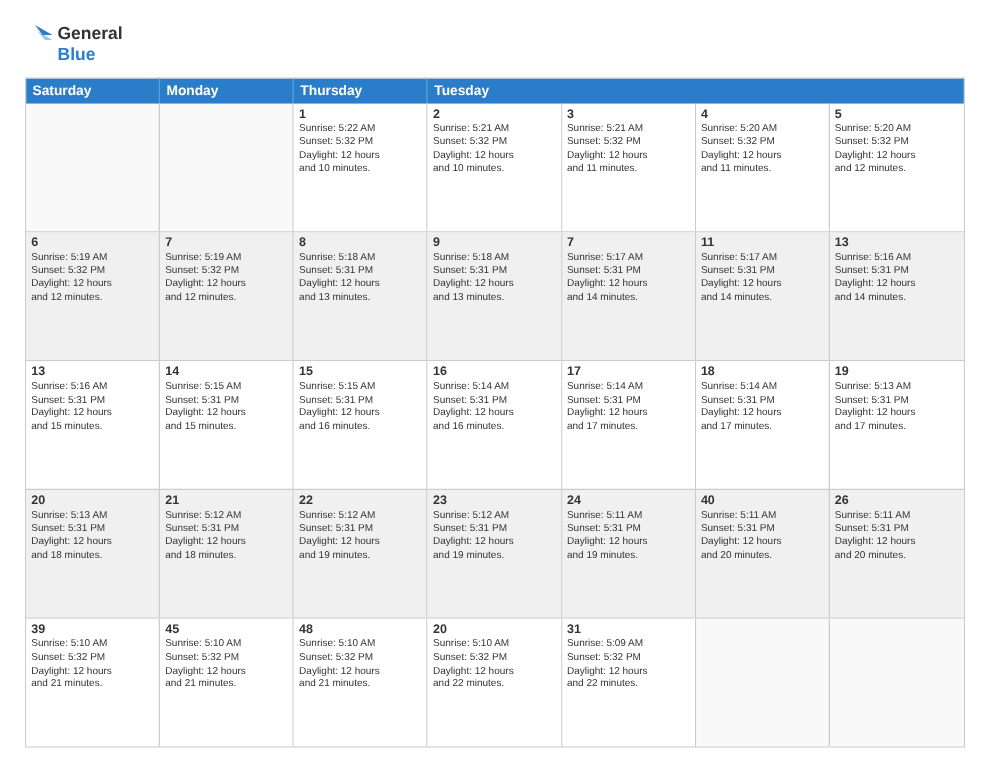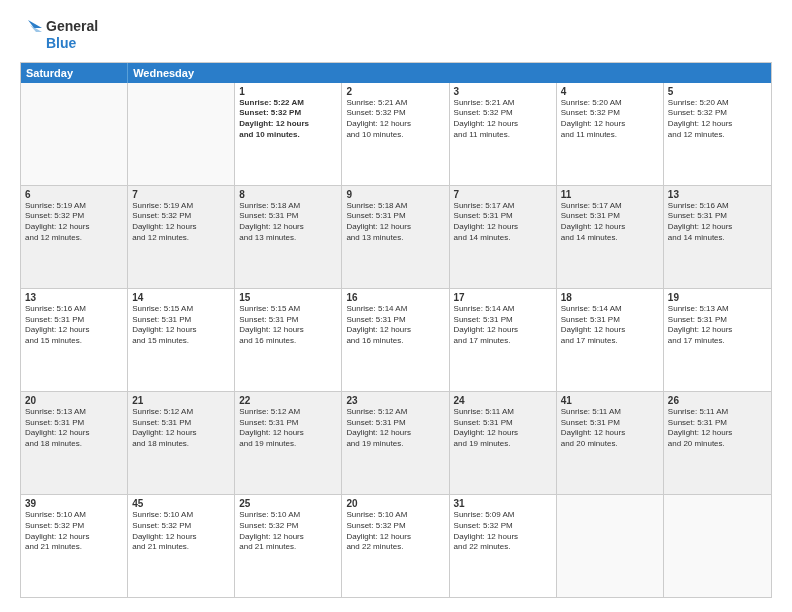--- a/index.html
+++ b/index.html
@@ -116,29 +116,31 @@
 </div>
     <div class="title-block">
       <div class="month-title"></div>
       <div class="location"></div>
     </div>
   </div>
 
   <div class="calendar">
     <div class="cal-header-row">
     <div class="cal-header-cell">Saturday</div>
-        <div class="cal-header-cell">Wednesday</div>
+        <div class="cal-header-cell">Monday</div>
+        <div class="cal-header-cell">Thursday</div>
+        <div class="cal-header-cell">Tuesday</div>
       </div>
     <div class="cal-body">
     <div class="cal-row">
           <div class="cal-cell empty"></div>
           <div class="cal-cell empty"></div>
           <div class="cal-cell">
             <span class="day-num">1</span>
-            <div class="cell-text" style="white-space: pre-line; font-weight: bold;">Sunrise: 5:22 AM
+            <div class="cell-text" style="white-space: pre-line;">Sunrise: 5:22 AM
 Sunset: 5:32 PM
 Daylight: 12 hours
 and 10 minutes.</div>
           </div>
           <div class="cal-cell">
             <span class="day-num">2</span>
             <div class="cell-text" style="white-space: pre-line;">Sunrise: 5:21 AM
 Sunset: 5:32 PM
 Daylight: 12 hours
 and 10 minutes.</div>
@@ -297,21 +299,21 @@
 and 19 minutes.</div>
           </div>
           <div class="cal-cell shaded">
             <span class="day-num">24</span>
             <div class="cell-text" style="white-space: pre-line;">Sunrise: 5:11 AM
 Sunset: 5:31 PM
 Daylight: 12 hours
 and 19 minutes.</div>
           </div>
           <div class="cal-cell shaded">
-            <span class="day-num">41</span>
+            <span class="day-num">40</span>
             <div class="cell-text" style="white-space: pre-line;">Sunrise: 5:11 AM
 Sunset: 5:31 PM
 Daylight: 12 hours
 and 20 minutes.</div>
           </div>
           <div class="cal-cell shaded">
             <span class="day-num">26</span>
             <div class="cell-text" style="white-space: pre-line;">Sunrise: 5:11 AM
 Sunset: 5:31 PM
 Daylight: 12 hours
@@ -327,21 +329,21 @@
 and 21 minutes.</div>
           </div>
           <div class="cal-cell">
             <span class="day-num">45</span>
             <div class="cell-text" style="white-space: pre-line;">Sunrise: 5:10 AM
 Sunset: 5:32 PM
 Daylight: 12 hours
 and 21 minutes.</div>
           </div>
           <div class="cal-cell">
-            <span class="day-num">25</span>
+            <span class="day-num">48</span>
             <div class="cell-text" style="white-space: pre-line;">Sunrise: 5:10 AM
 Sunset: 5:32 PM
 Daylight: 12 hours
 and 21 minutes.</div>
           </div>
           <div class="cal-cell">
             <span class="day-num">20</span>
             <div class="cell-text" style="white-space: pre-line;">Sunrise: 5:10 AM
 Sunset: 5:32 PM
 Daylight: 12 hours

